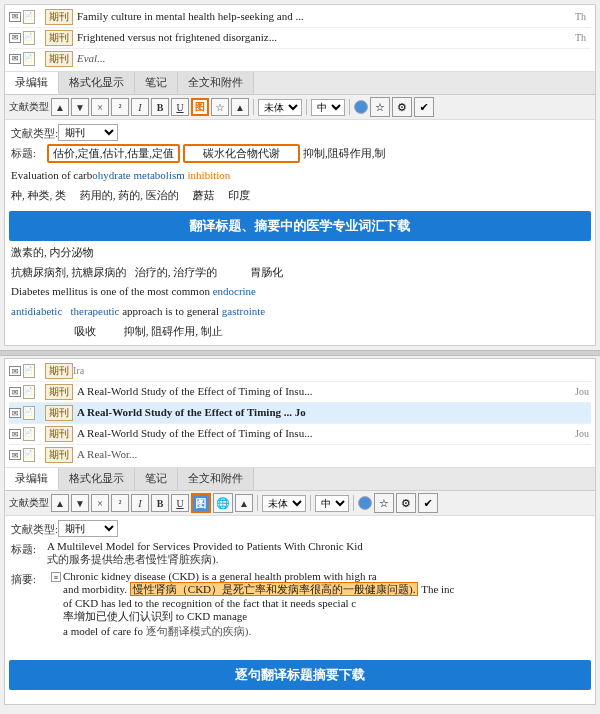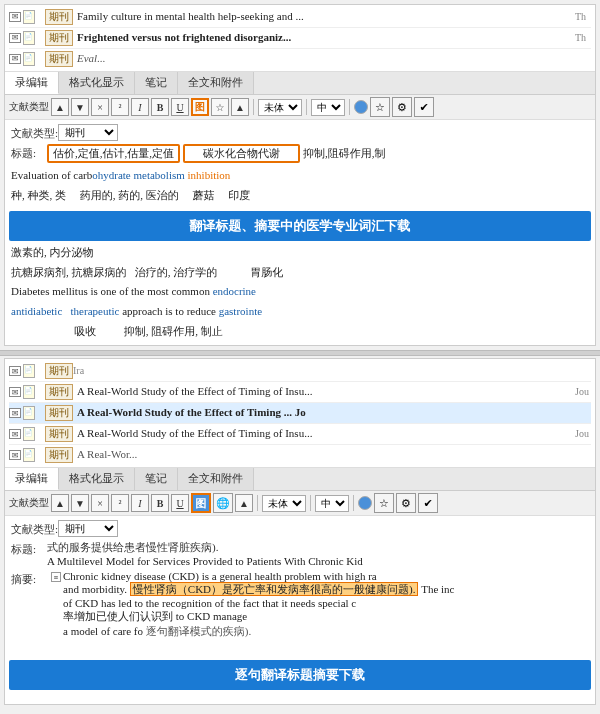--- a/index.html
+++ b/index.html
@@ -55,21 +55,21 @@
 
     .row-title {
       flex: 1;
       padding-left: 4px;
       overflow: hidden;
       text-overflow: ellipsis;
       white-space: nowrap;
       color: #222;
     }
 
-    .row-title.bold { font-weight: bold; }
+    .row-title.bold { font-weight: normal; }
 
     .tab-bar {
       display: flex;
       background: #e8e8e8;
       border-bottom: 1px solid #ccc;
     }
 
     .tab-item {
       padding: 3px 10px;
       font-size: 11px;
@@ -412,21 +412,21 @@
       <span class="text-black">抗糖尿病剂, 抗糖尿病的 &nbsp; 治疗的, 治疗学的 &nbsp;&nbsp;&nbsp;&nbsp;&nbsp;&nbsp;&nbsp;&nbsp;&nbsp;&nbsp; 胃肠化</span>
     </div>
     <div class="content-line">
       <span class="text-black">Diabetes mellitus is one of the most common</span>
       <span class="text-blue"> endocrine</span>
     </div>
     <div class="content-line">
       <span class="text-blue">antidiabetic</span>
       <span class="text-black"> &nbsp; </span>
       <span class="text-blue">therapeutic</span>
-      <span class="text-black"> approach is to reduce </span>
+      <span class="text-black"> approach is to general </span>
       <span class="text-blue">gastrointe</span>
     </div>
     <div class="content-line">
       <span class="text-black">&nbsp;&nbsp;&nbsp;&nbsp;&nbsp;&nbsp;&nbsp;&nbsp;&nbsp;&nbsp;&nbsp;&nbsp;&nbsp;&nbsp;&nbsp;&nbsp;&nbsp;&nbsp;&nbsp;&nbsp;&nbsp;&nbsp;&nbsp;吸收&nbsp;&nbsp;&nbsp;&nbsp;&nbsp;&nbsp;&nbsp;&nbsp;&nbsp; 抑制, 阻碍作用, 制止</span>
     </div>
   </div>
 </div>
 
 <div class="section-divider"></div>
 
@@ -513,22 +513,22 @@
   <div class="form-area">
     <div class="form-row">
       <span class="form-label">文献类型:</span>
       <select class="type-select">
         <option>期刊</option>
       </select>
     </div>
     <div class="form-row">
       <span class="form-label">标题:</span>
       <div style="flex:1;font-size:11px;color:#222;overflow:hidden;">
+        <div style="overflow:hidden;white-space:nowrap;text-overflow:ellipsis;">A Multilevel Model for Services Provided to Patients With Chronic Kid</div>
         <div style="color:#333;">式的服务提供给患者慢性肾脏疾病).</div>
-        <div style="overflow:hidden;white-space:nowrap;text-overflow:ellipsis;">A Multilevel Model for Services Provided to Patients With Chronic Kid</div>
       </div>
     </div>
     <div class="form-row">
       <span class="form-label">摘要:</span>
       <div class="abs-indent" style="flex:1;font-size:11px;color:#222;">
         <div class="abs-marker">≡</div>
         <div style="overflow:hidden;white-space:nowrap;text-overflow:ellipsis;">
           <span>Chronic kidney disease (CKD) is a general health problem with high ra</span>
         </div>
         <div>

